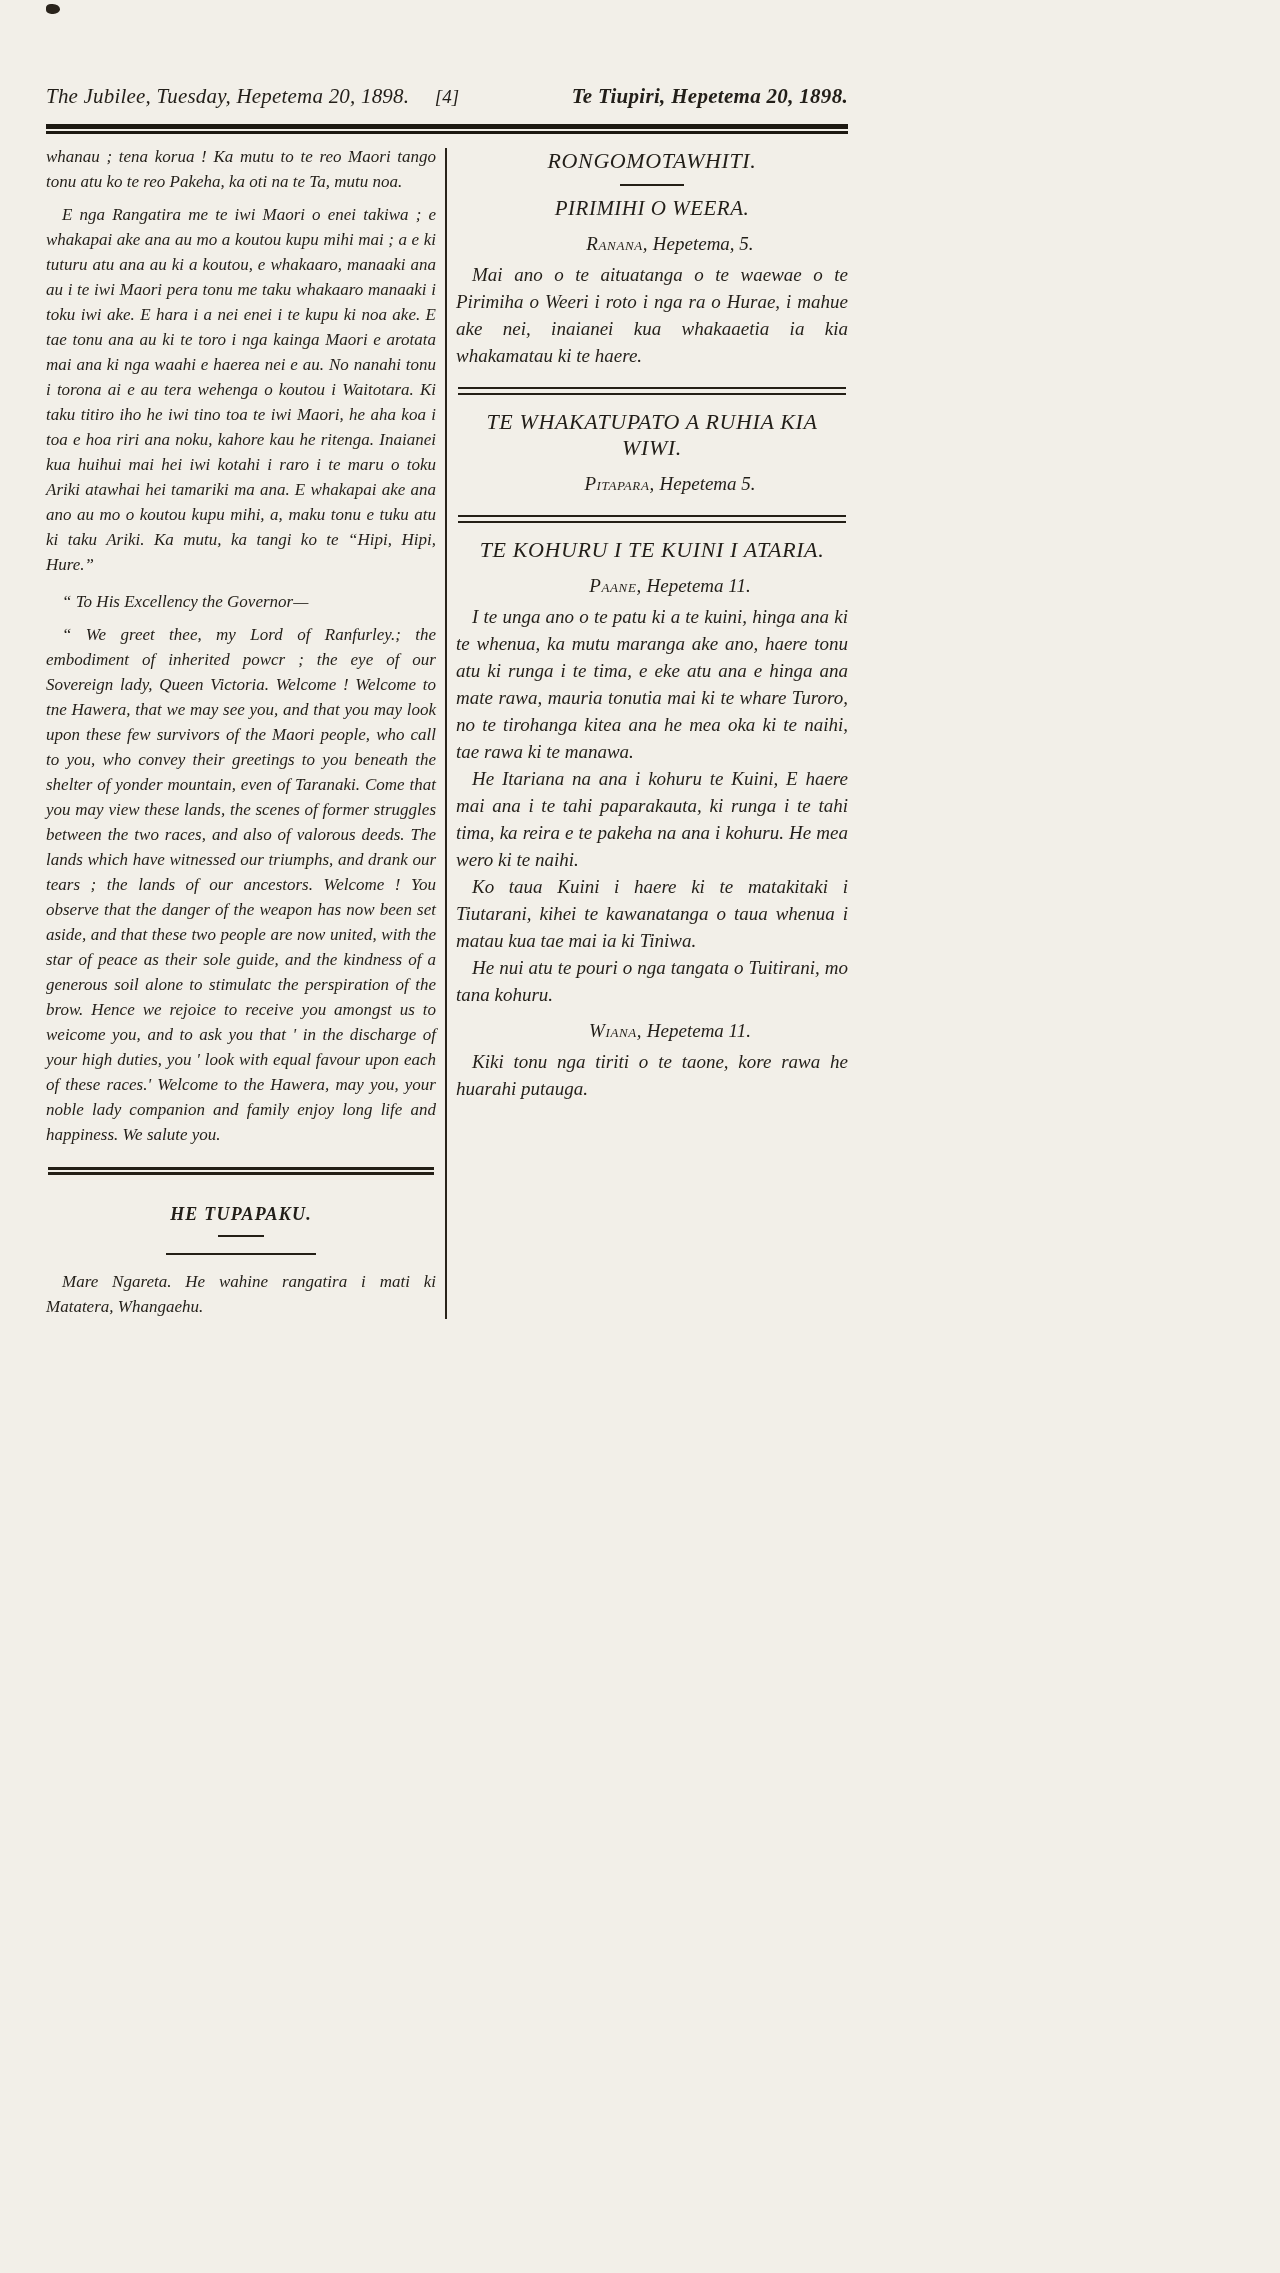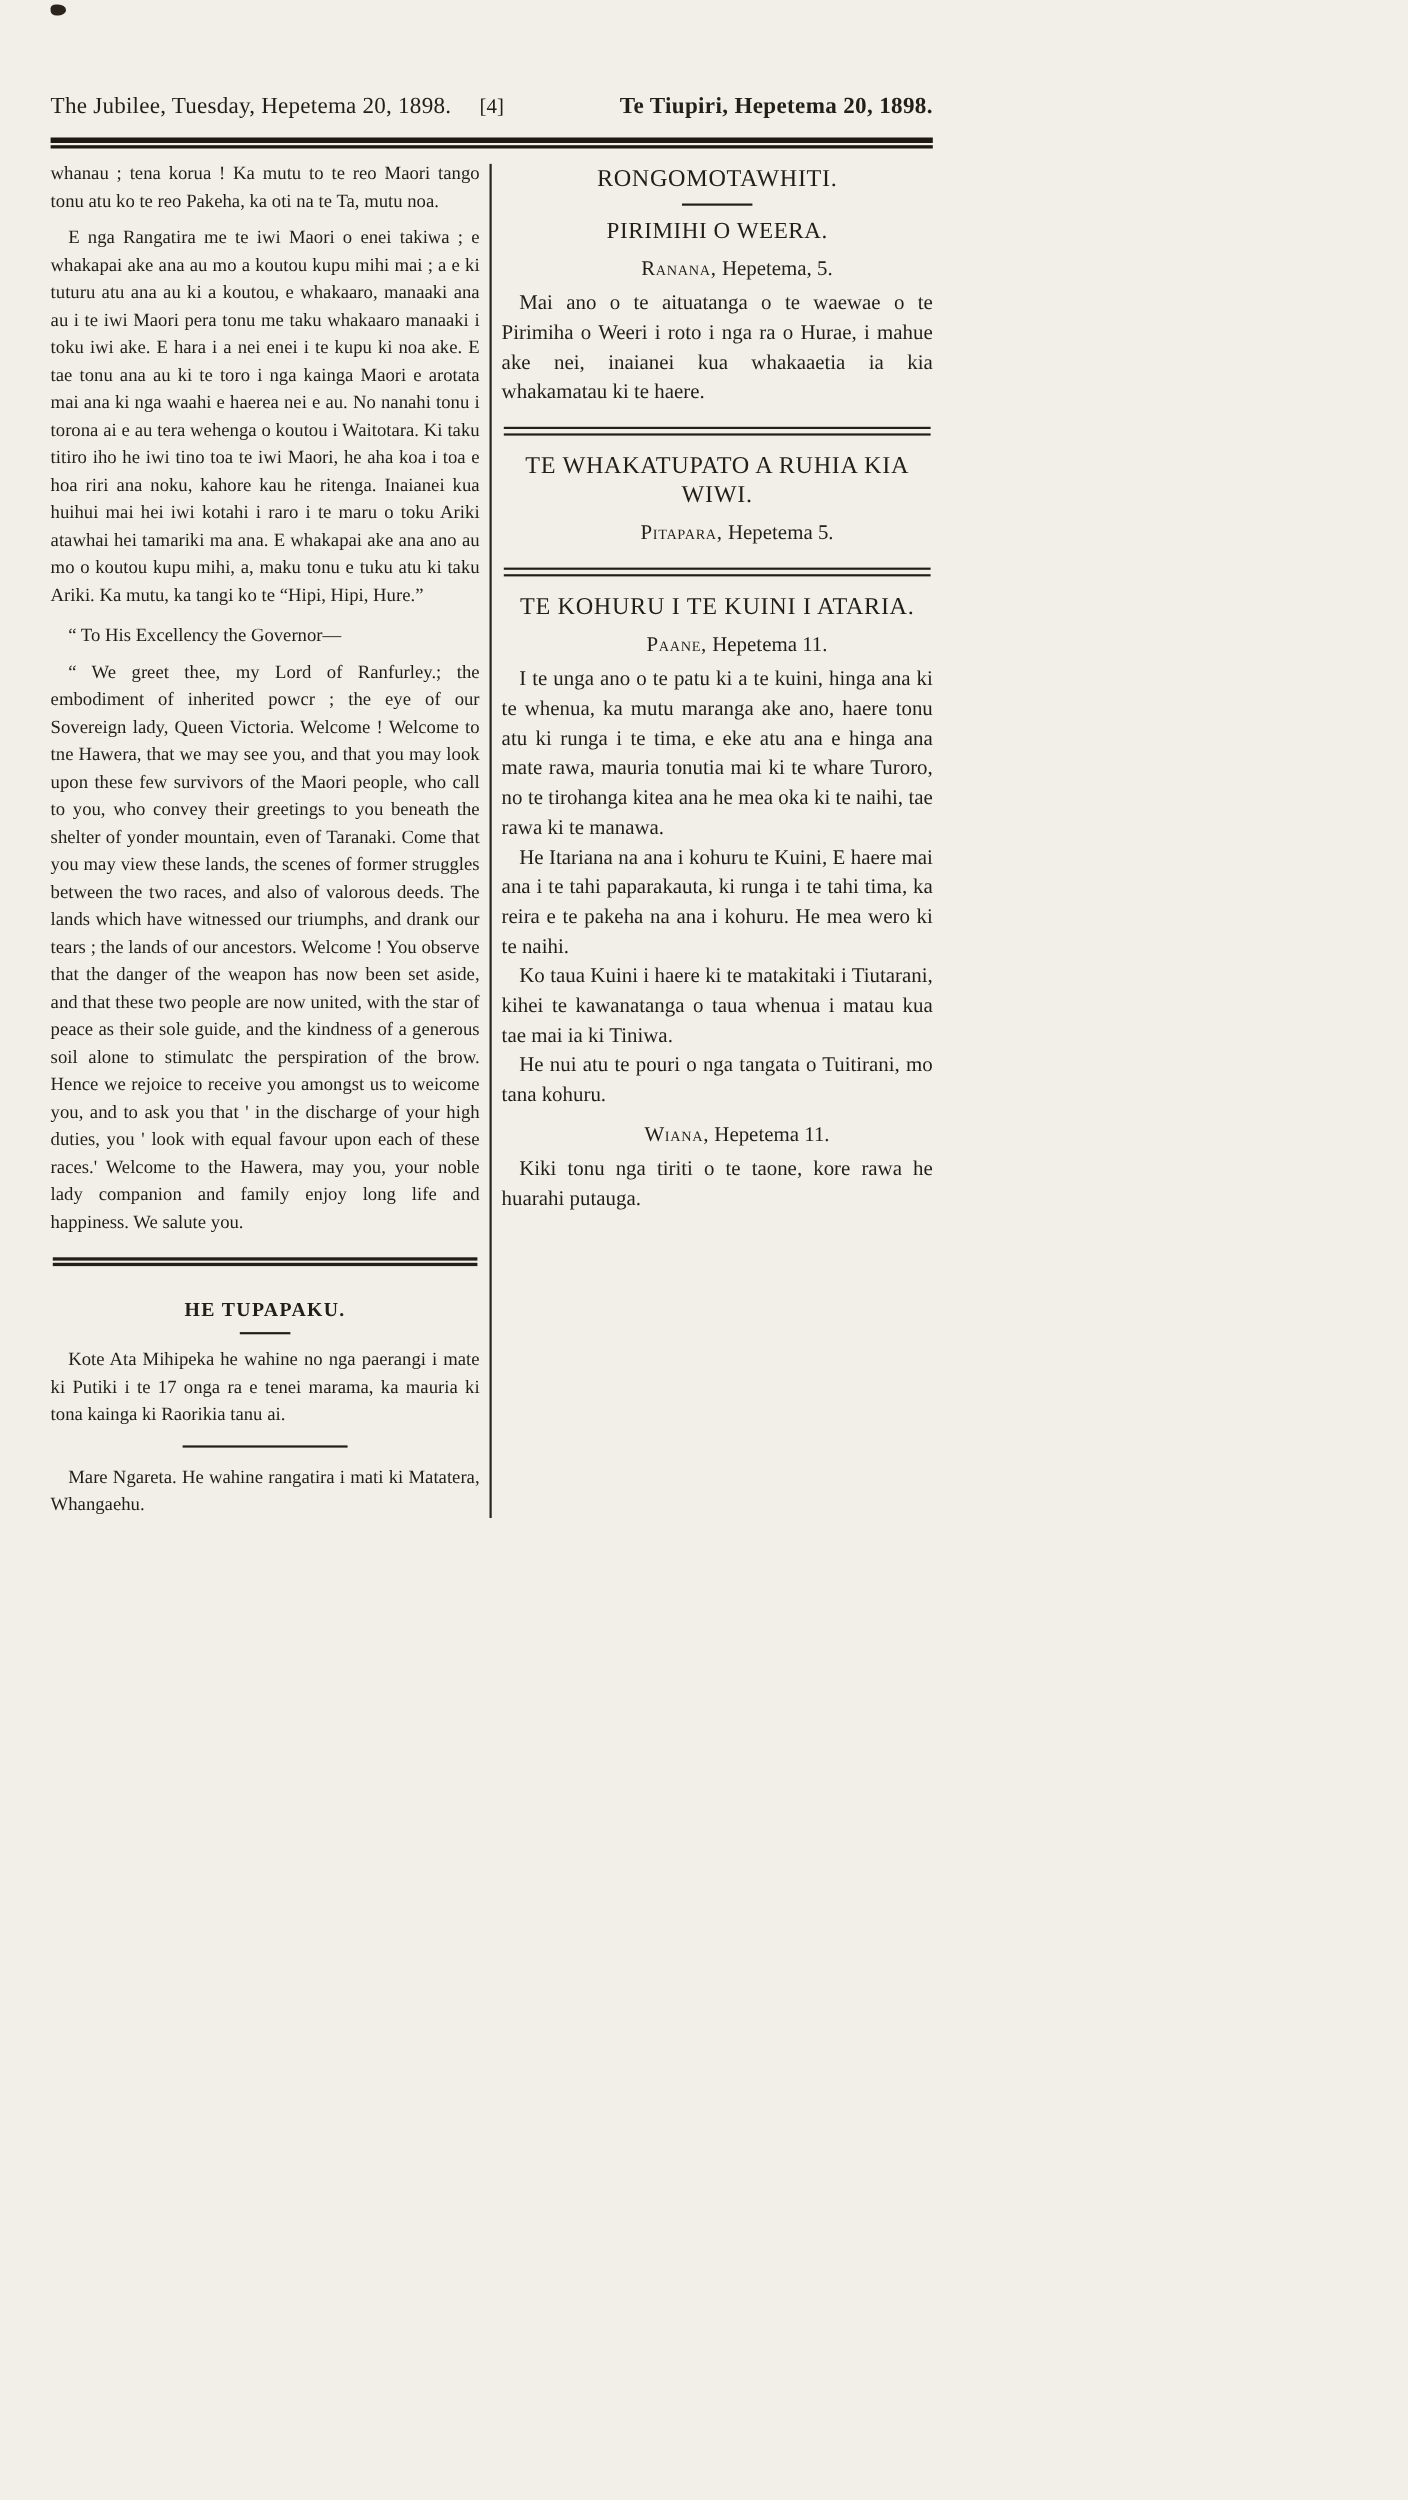--- a/index.html
+++ b/index.html
@@ -7,20 +7,21 @@
   body {
     width: 1280px; height: 2273px;
     font-family: "Liberation Serif", "DejaVu Serif", serif;
     color: #221e18;
   }
   .page {
     position: relative;
     width: 1280px; height: 2273px;
     background: #f2efe8;
     overflow: hidden;
+    font-style: italic;
   }
   .speck {
     position: absolute; left: 46px; top: 4px;
     width: 14px; height: 10px; background: #2a241c;
     border-radius: 40% 60% 55% 45%;
   }
   .content {
     position: absolute; left: 46px; top: 84px; width: 802px;
   }
   .masthead {
@@ -105,21 +106,20 @@
       <div class="col-left">
         <p class="noindent">whanau ; tena korua !  Ka mutu to te reo Maori tango tonu atu ko te reo Pakeha, ka oti na te Ta, mutu noa.</p>
         <p class="gap-sm">E nga Rangatira me te iwi Maori o enei takiwa ; e whakapai ake ana au mo a koutou kupu mihi mai ; a e ki tuturu atu ana au ki a koutou, e whakaaro, manaaki ana au i te iwi Maori pera tonu me taku whakaaro manaaki i toku iwi ake.  E hara i a nei enei i te kupu ki noa ake.  E tae tonu ana au ki te toro i nga kainga Maori e arotata mai ana ki nga waahi e haerea nei e au.  No nanahi tonu i torona ai e au tera wehenga o koutou i Waitotara.  Ki taku titiro iho he iwi tino toa te iwi Maori, he aha koa i toa e hoa riri ana noku, kahore kau he ritenga.  Inaianei kua huihui mai hei iwi kotahi i raro i te maru o toku Ariki atawhai hei tamariki ma ana.  E whakapai ake ana ano au mo o koutou kupu mihi, a, maku tonu e tuku atu ki taku Ariki.  Ka mutu, ka tangi ko te “Hipi, Hipi, Hure.”</p>
         <p class="gap-md">“ To His Excellency the Governor—</p>
         <p class="gap-sm">“ We greet thee, my Lord of Ranfurley.; the embodiment of inherited powcr ; the eye of our Sovereign lady, Queen Victoria.  Welcome !  Welcome to tne Hawera, that we may see you, and that you may look upon these few survivors of the Maori people, who call to you, who convey their greetings to you beneath the shelter of yonder mountain, even of Taranaki.  Come that you may view these lands, the scenes of former struggles between the two races, and also of valorous deeds.  The lands which have witnessed our triumphs, and drank our tears ; the lands of our ancestors.  Welcome !  You observe that the danger of the weapon has now been set aside, and that these two people are now united, with the star of peace as their sole guide, and the kindness of a generous soil alone to stimulatc the perspiration of the brow.  Hence we rejoice to receive you amongst us to weicome you, and to ask you that ' in the discharge of your high duties, you ' look with equal favour upon each of these races.' Welcome to the Hawera, may you, your noble lady companion and family enjoy long life and happiness.  We salute you.</p>
 
         <div class="double-rule heavy"></div>
 
         <h2 class="obit-head">HE TUPAPAKU.</h2>
         <div class="short-rule narrow"></div>
-        <p>Kote Ata Mihipeka he wahine no nga paerangi i mate ki Putiki i te 17 onga ra e tenei marama, ka mauria ki tona kainga ki Raorikia tanu ai.</p>
         <div class="mid-rule"></div>
         <p>Mare Ngareta.  He wahine rangatira i mati ki Matatera, Whangaehu.</p>
       </div>
 
       <div class="col-divider"></div>
 
       <div class="col-right">
 
         <h2 class="article-head">RONGOMOTAWHITI.</h2>
         <div class="short-rule"></div>

